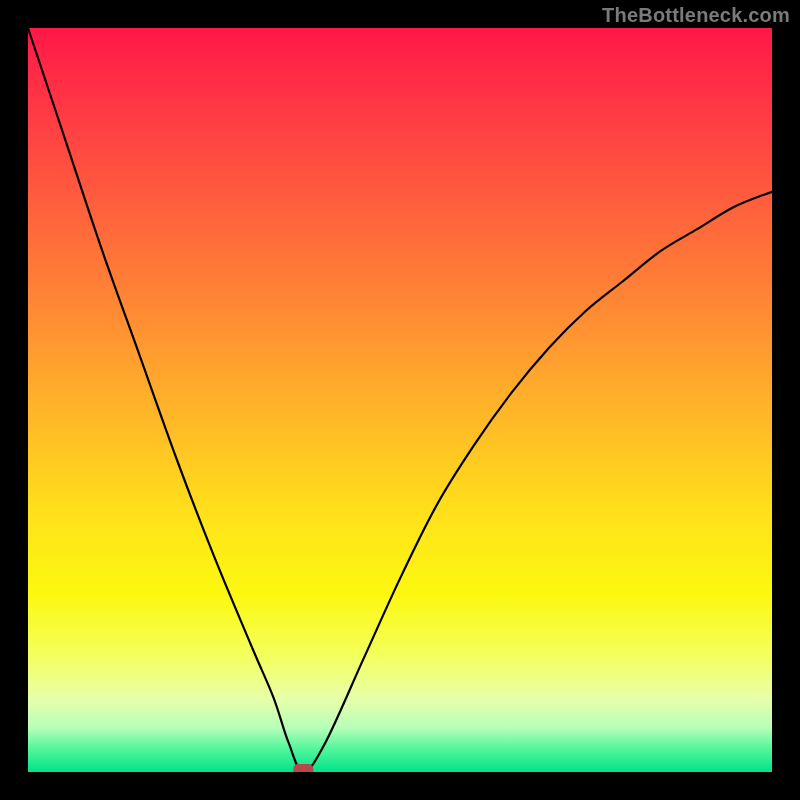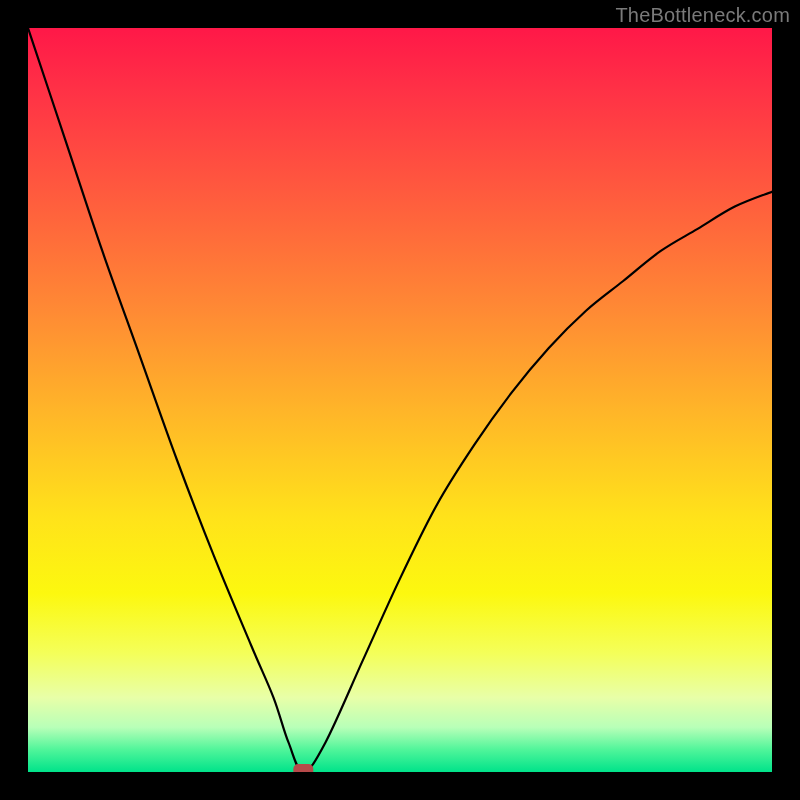--- a/index.html
+++ b/index.html
@@ -41,21 +41,21 @@
       #50f59a 97%,
       #00e38a 100%
     );
   }
   .watermark {
     position: absolute;
     top: 4px;
     right: 10px;
     color: #7a7a7a;
     font-size: 20px;
-    font-weight: 400;
+    font-weight: 700;
     letter-spacing: 0.2px;
     user-select: none;
   }
   svg.curve-layer {
     position: absolute;
     top: 0;
     left: 0;
     width: 744px;
     height: 744px;
   }

